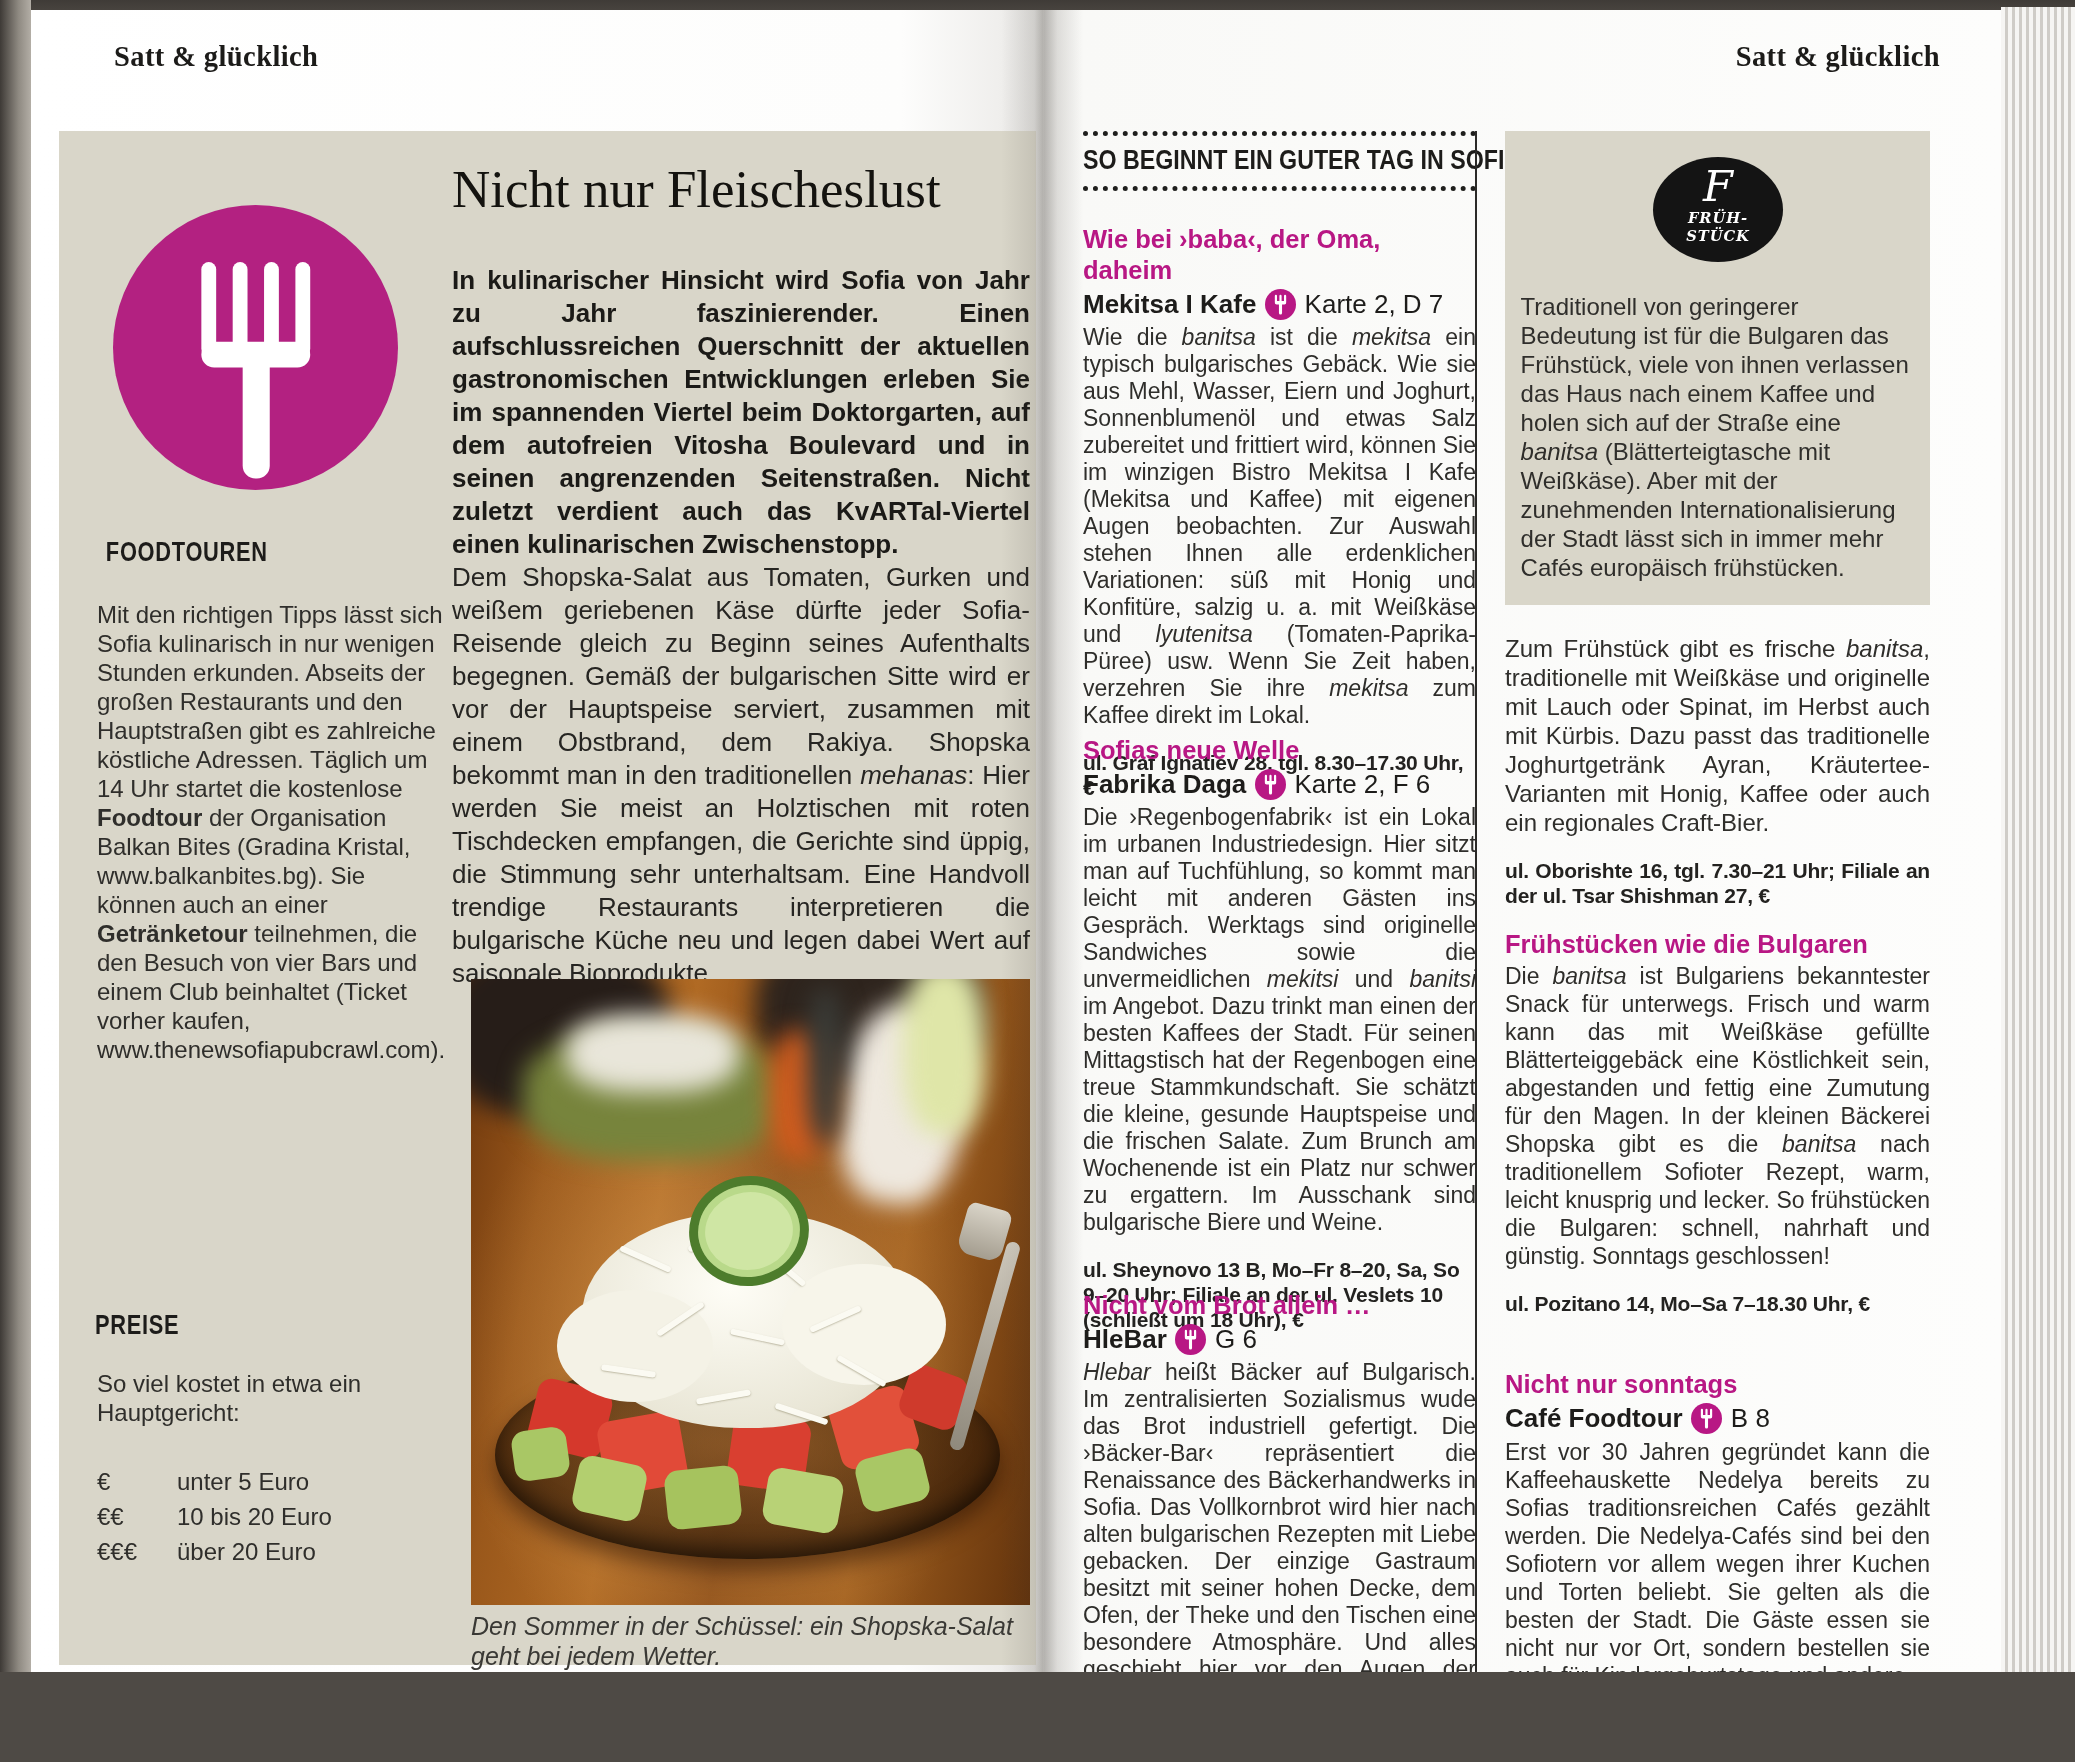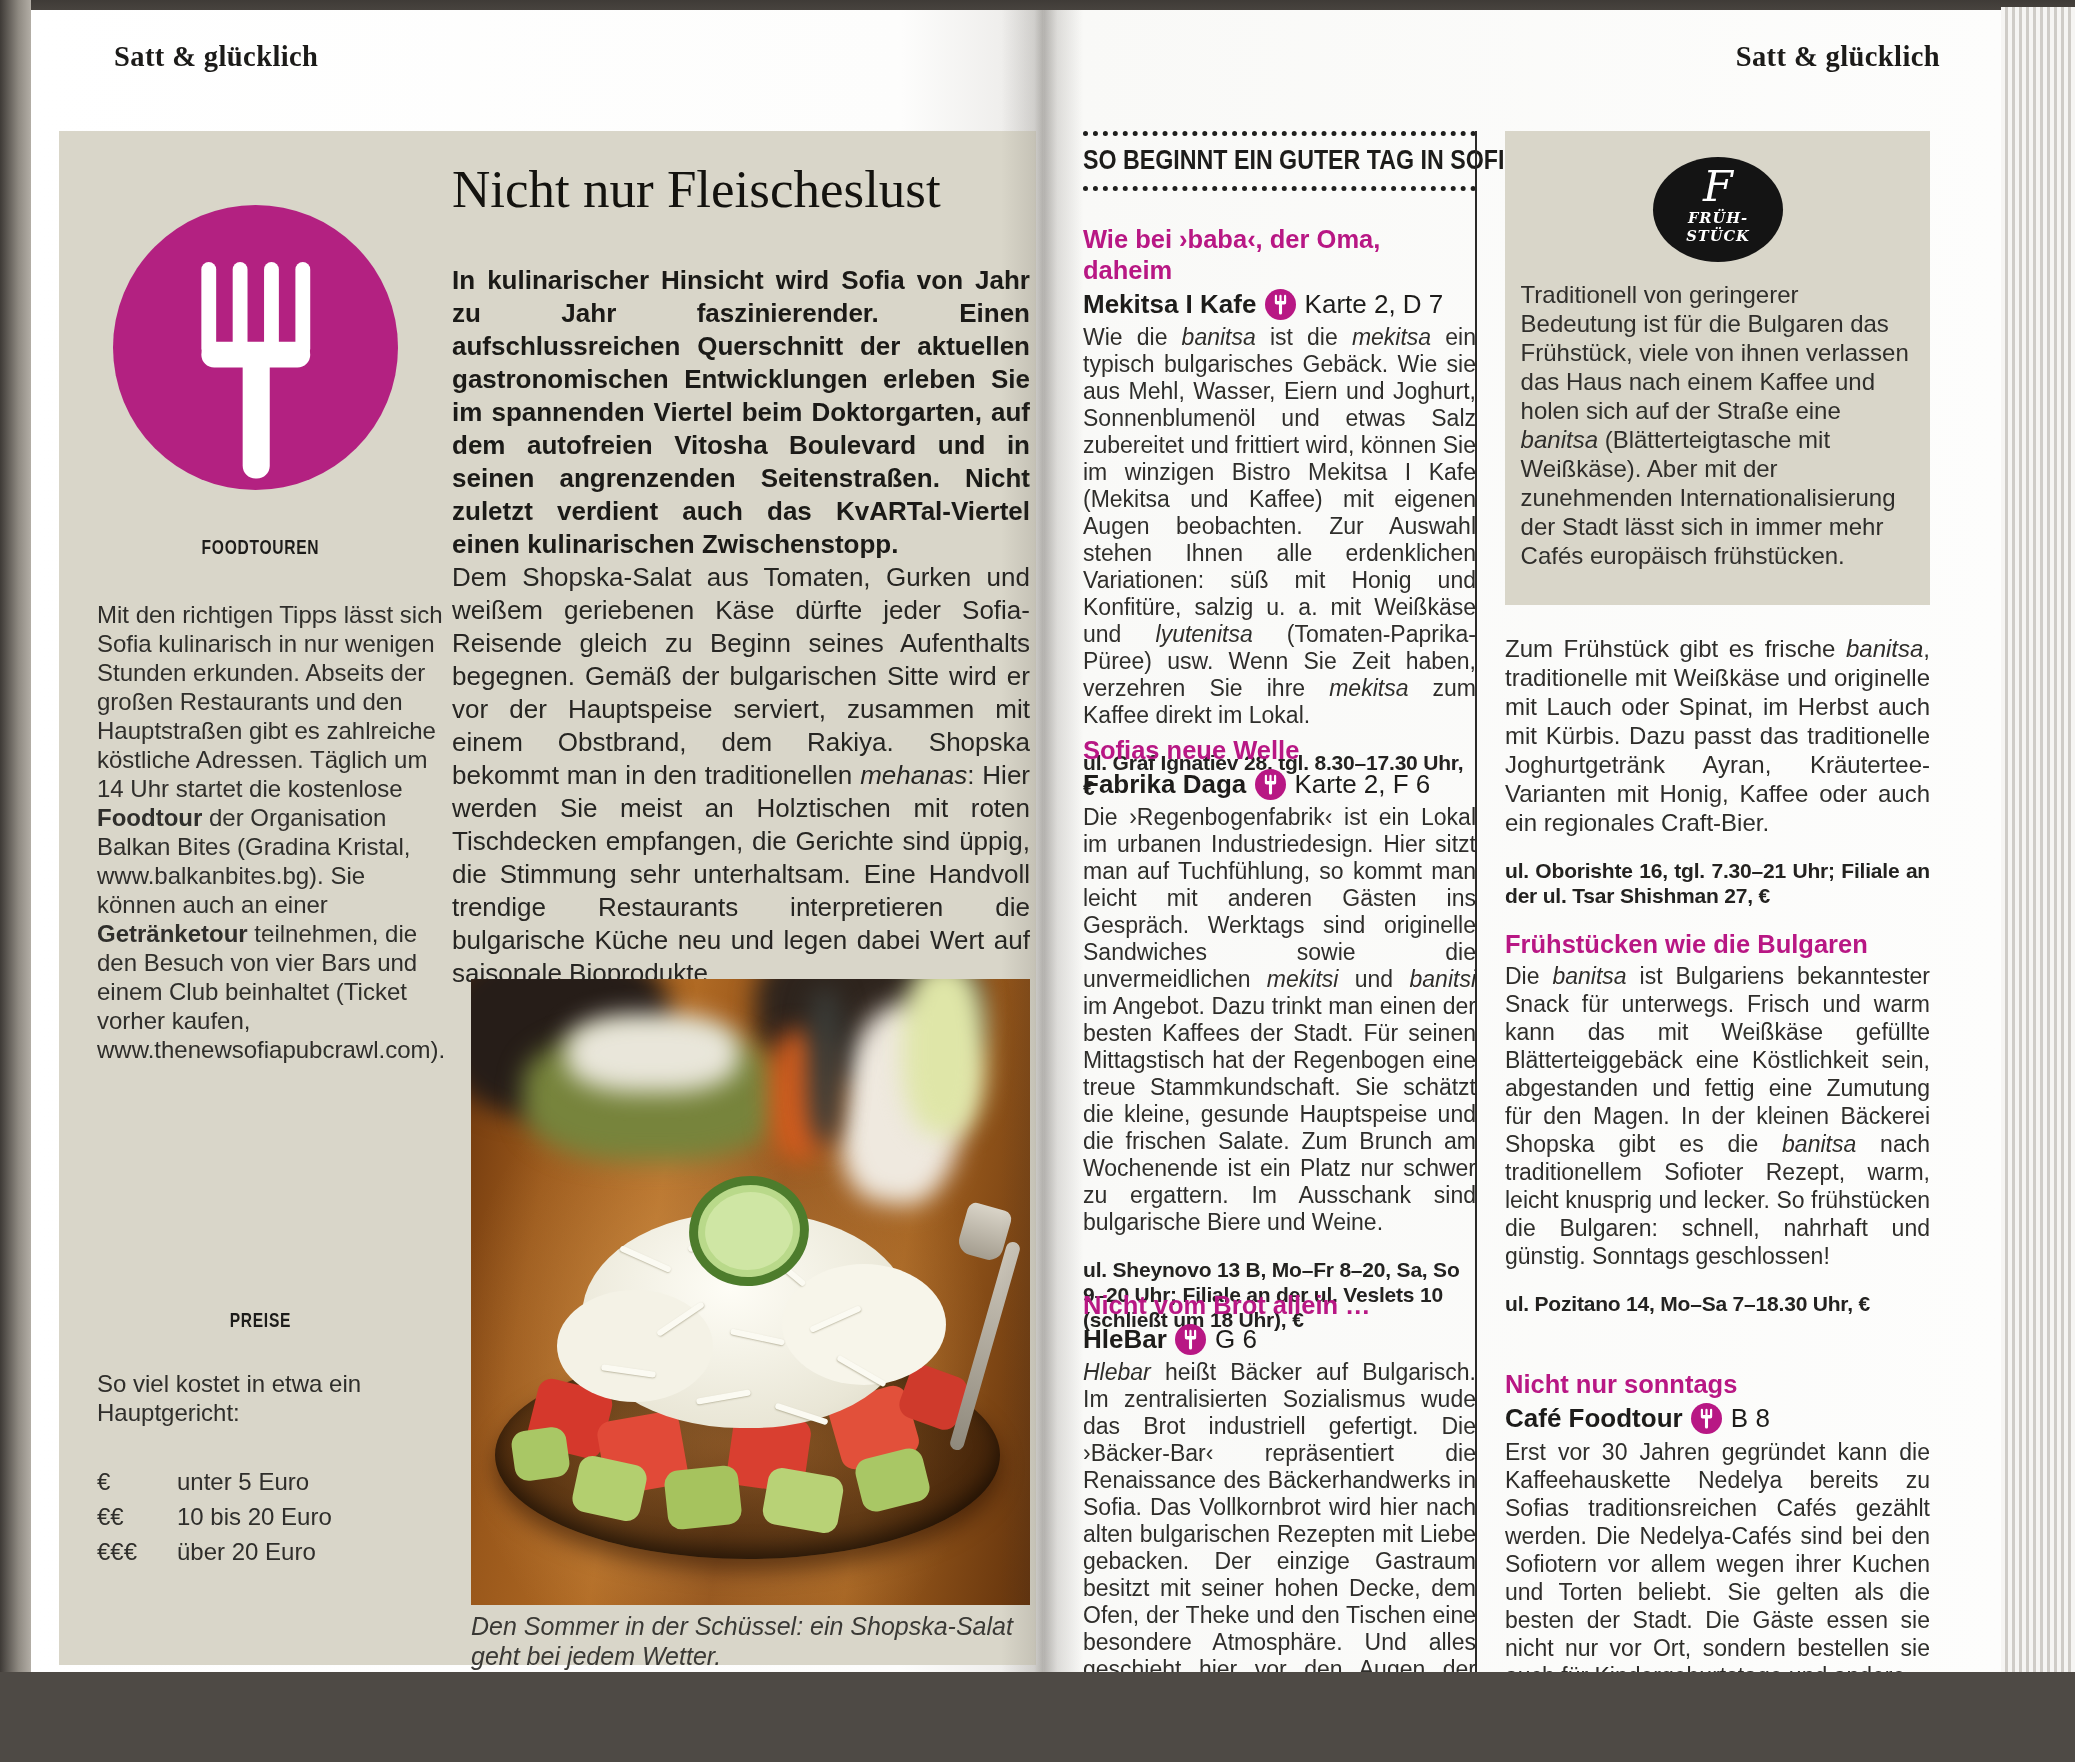--- a/index.html
+++ b/index.html
@@ -23,21 +23,21 @@
   .page-left{left:31px;width:1012px;height:1710px;
              background:linear-gradient(to right,#ffffff 0%,#fdfdfc 86%,#efeeec 96%,#e2e1de 100%);}
   .page-right{left:1043px;width:958px;height:1710px;
              background:linear-gradient(to right,#e9e8e5 0%,#f9f9f7 4%,#fdfdfc 100%);}
   .runhead{position:absolute;font-family:"Liberation Serif",serif;font-weight:bold;
            font-size:28.5px;color:#1c1b19;letter-spacing:0.4px;}
   .pagenum{position:absolute;font-size:27px;color:#2e2d2a;}
   
   .panel{position:absolute;left:28px;top:121px;width:977px;height:1534px;background:#d9d6c9;}
   .fork-logo{position:absolute;left:82px;top:195px;width:285px;height:285px;}
-  .cond-head{position:absolute;width:355px;text-align:center;font-weight:bold;font-size:20px;
+  .cond-head{position:absolute;width:355px;text-align:left;font-weight:bold;font-size:28px;
              letter-spacing:0.9px;color:#1d1c1a;}
   .cond-head>span{display:inline-block;transform:scaleX(.78);transform-origin:center;}
   .side-text{position:absolute;left:66px;width:346px;font-size:24px;line-height:29px;color:#2f2e2b;}
   .price-table{position:absolute;left:66px;width:355px;font-size:24px;line-height:35px;color:#2f2e2b;}
   .price-row{display:flex;}
   .price-sym{width:80px;flex:0 0 80px;}
   .article-title{position:absolute;left:421px;top:149px;width:588px;
                  font-family:"Liberation Serif",serif;font-size:53px;color:#14130f;}
   .article-cols{position:absolute;left:421px;top:254px;width:578px;}
   .article-cols p{margin:0;text-align:justify;font-size:26px;line-height:33px;color:#262522;}
@@ -67,21 +67,21 @@
   .badge-fork{width:31px;height:31px;flex:0 0 31px;}
   .entry-body{margin-top:1.7px;text-align:justify;font-size:23px;line-height:27px;color:#2f2e2b;}
   .addr{margin-top:21px;font-size:21px;line-height:25px;font-weight:bold;color:#232220;letter-spacing:-0.2px;}
   .divider{position:absolute;left:432px;top:121px;height:1565px;border-left:2.2px solid #2b2a28;}
   .bf-box{position:absolute;left:462px;top:121px;width:425px;height:474px;background:#d9d6c9;overflow:hidden;}
   .bf-badge{position:absolute;left:148px;top:26px;width:130px;height:105px;border-radius:50%;
             background:#141414;color:#fff;text-align:center;
             font-family:"DejaVu Serif",serif;font-style:italic;}
   .bf-badge .f{font-size:43px;line-height:45px;margin-top:7px;}
   .bf-badge .s{font-size:14.7px;line-height:17.3px;font-weight:bold;letter-spacing:0.9px;}
-  .bf-text{position:absolute;left:15.6px;top:149px;width:394px;font-size:24px;line-height:29px;color:#2f2e2b;}
+  .bf-text{position:absolute;left:15.6px;top:161px;width:394px;font-size:24px;line-height:29px;color:#2f2e2b;}
   .bf-para{position:absolute;left:462px;top:624px;width:425px;text-align:justify;
            font-size:24px;line-height:29px;color:#2f2e2b;}
   .e2{width:425px;}
   .e2 .entry-body{font-size:23px;line-height:28px;}
 </style>
 </head>
 <body>
 
 <div id="stage">
 

